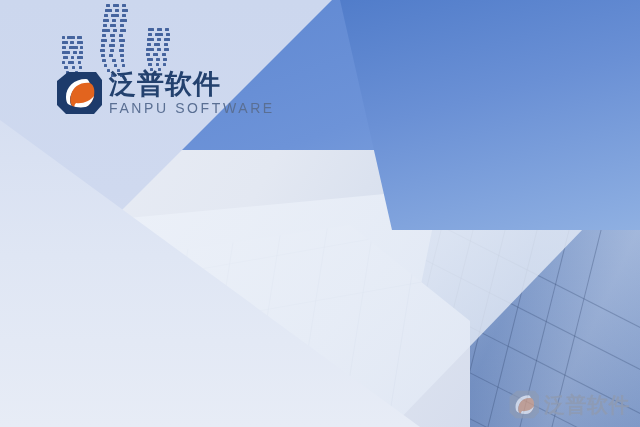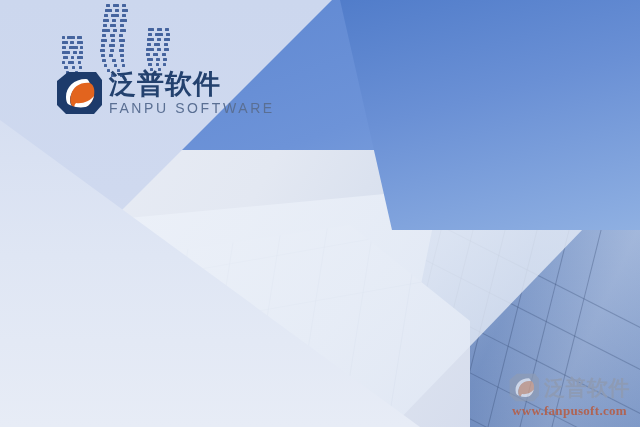--- a/index.html
+++ b/index.html
@@ -283,16 +283,15 @@
         <svg width="30" height="29" viewBox="0 0 46 44" xmlns="http://www.w3.org/2000/svg">
           <path d="M12 1 H40 L46 9 V34 L38 43 H10 L1 34 V10 Z" fill="#8e9bb4"></path>
           <path d="M30 8 C18 8 10 16 10 26 C10 32 13 36 18 38 C14 34 13 29 15 24 C18 16 25 12 34 13 C33 10 32 8 30 8 Z" fill="#eef1f7"></path>
           <path d="M34 12 C24 11 17 16 15 24 C13 30 15 35 19 38 C27 40 36 34 38 25 C39 19 38 14 34 12 Z" fill="#d9a083"></path>
           <path d="M19 38 C27 40 36 34 38 25 C34 30 27 33 20 32 C18 34 18 36 19 38 Z" fill="#eef1f7"></path>
           <path d="M8 30 C14 36 24 38 34 35 L31 42 H12 L6 36 Z" fill="#8e9bb4"></path>
         </svg>
       </span>
       <span class="wm-cn">泛普软件</span>
     </span>
-    <span class="wm-url">www.fanpusoft.com</span>
   </div>
 
 </div>
 
 </body></html>

